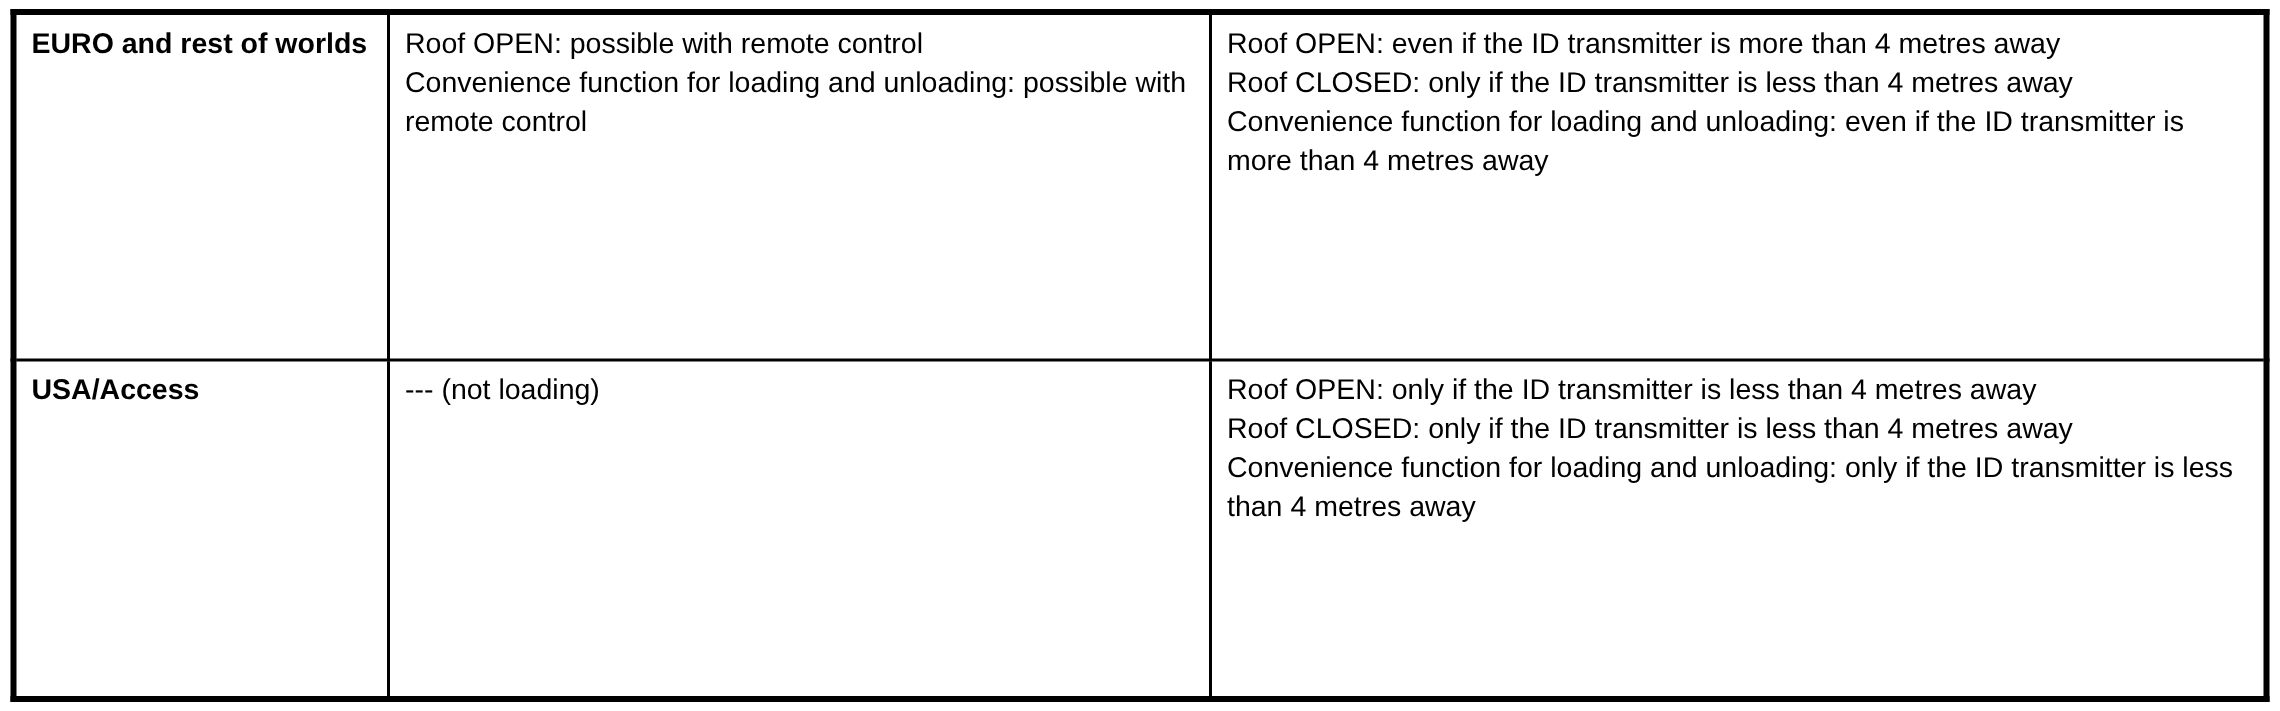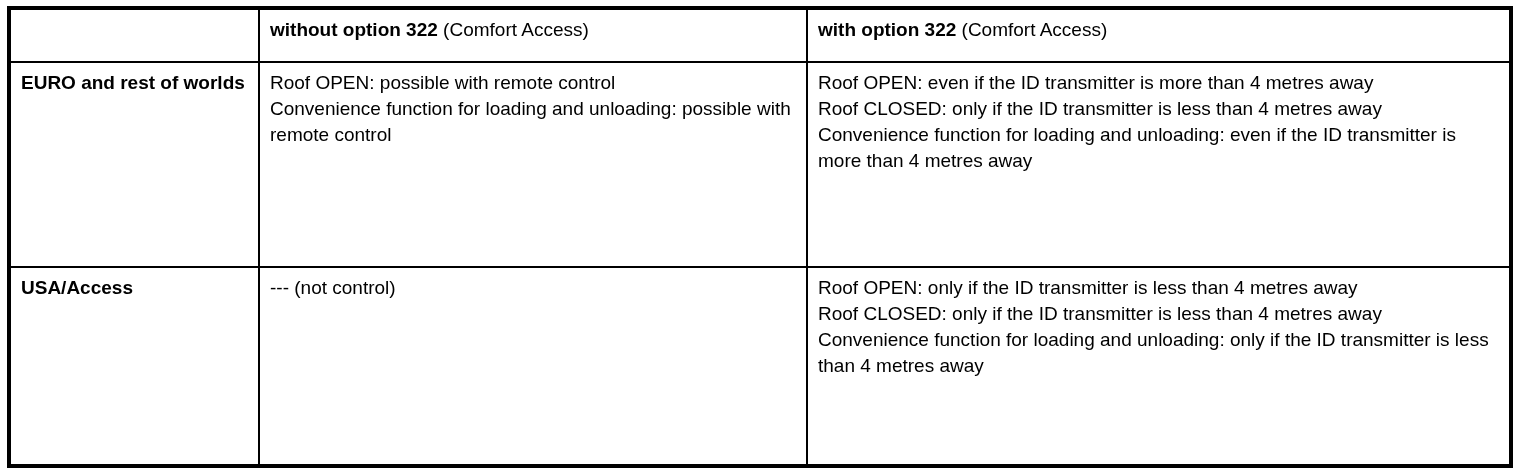--- a/index.html
+++ b/index.html
@@ -54,37 +54,32 @@
 <body>
 
 <div class="page">
   <table class="ca-table">
     <colgroup>
       <col class="col-label">
       <col class="col-without">
       <col class="col-with">
     </colgroup>
     <tbody>
-      <tr class="header-row">
-        <th></th>
-        <th><span class="bold">without option 322</span><span> (Comfort Access)</span></th>
-        <th><span class="bold">with option 322</span><span> (Comfort Access)</span></th>
-      </tr>
 
       <tr class="row-euro">
         <th class="row-label">EURO and rest of worlds</th>
         <td class="body-cell">Roof OPEN: possible with remote control
 Convenience function for loading and unloading: possible with remote control</td>
         <td class="body-cell">Roof OPEN: even if the ID transmitter is more than 4 metres away
 Roof CLOSED: only if the ID transmitter is less than 4 metres away
 Convenience function for loading and unloading: even if the ID transmitter is more than 4 metres away</td>
       </tr>
 
       <tr class="row-usacanada">
         <th class="row-label">USA/Access</th>
-        <td class="body-cell">--- (not control)</td>
+        <td class="body-cell">--- (not loading)</td>
         <td class="body-cell">Roof OPEN: only if the ID transmitter is less than 4 metres away
 Roof CLOSED: only if the ID transmitter is less than 4 metres away
 Convenience function for loading and unloading: only if the ID transmitter is less than 4 metres away</td>
       </tr>
     </tbody>
   </table>
 </div>
 
 </body></html>

